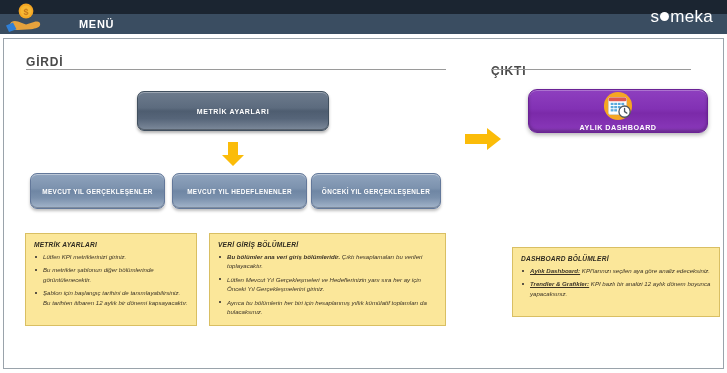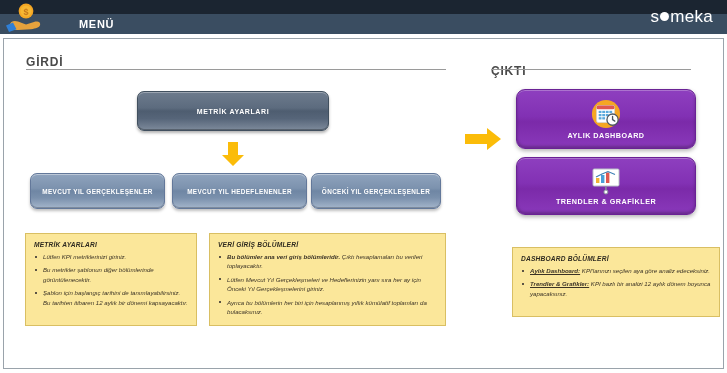--- a/index.html
+++ b/index.html
@@ -184,21 +184,21 @@
                 inset 0 -2px 3px rgba(0,0,0,0.25),
                 0 2px 4px rgba(0,0,0,0.30);
     border: 1px solid #6a2195;
     display: flex;
     flex-direction: column;
     align-items: center;
     justify-content: center;
     cursor: pointer;
     user-select: none;
   }
-  #btn-aylik-dashboard { top: 50px;  height: 60px; }
+  #btn-aylik-dashboard { top: 50px;  height: 44px; margin-left: 12px; }
   #btn-trendler        { top: 118px; height: 58px; }
 
   .btn-purple .p-icon {
     width: 30px; height: 30px;
     margin-bottom: 2px;
   }
   #btn-trendler .p-icon { width: 32px; height: 28px; }
 
   .btn-purple .p-label {
     color: #ffffff;
@@ -318,32 +318,20 @@
           <rect x="15.8" y="16" width="3" height="2.4"></rect>
           <rect x="8.2" y="19.4" width="3" height="2.4"></rect>
           <rect x="12" y="19.4" width="3" height="2.4"></rect>
         </g>
         <circle cx="23" cy="22" r="6" fill="#ffffff" stroke="#4a5560" stroke-width="1.4"></circle>
         <path d="M23 18.6 V22 L25.4 23.6" stroke="#4a5560" stroke-width="1.4" fill="none" stroke-linecap="round"></path>
       </svg>
       <span class="p-label">AYLIK DASHBOARD</span>
     </div>
 
-    <div class="btn-purple" id="btn-trendler">
-      <svg class="p-icon" viewBox="0 0 32 28">
-        <rect x="3" y="2" width="26" height="17" rx="1.2" fill="#ffffff" stroke="#b9c0c7" stroke-width="1"></rect>
-        <rect x="6" y="11" width="3.4" height="5" fill="#f2b134"></rect>
-        <rect x="11" y="8" width="3.4" height="8" fill="#4a9fd8"></rect>
-        <rect x="16" y="5.5" width="3.4" height="10.5" fill="#e0574f"></rect>
-        <path d="M6 10 L12 7 L18 4.5 L25 7.5" stroke="#3b7fb5" stroke-width="1.1" fill="none"></path>
-        <rect x="15.2" y="19" width="1.4" height="5" fill="#8a949d"></rect>
-        <circle cx="15.9" cy="25" r="2" fill="#ffffff" stroke="#8a949d" stroke-width="1"></circle>
-      </svg>
-      <span class="p-label">TRENDLER &amp; GRAFİKLER</span>
-    </div>
 
     <div class="note" id="note-metrik">
       <div class="n-title">METRİK AYARLARI</div>
       <ul>
         <li>Lütfen KPI metriklerinizi giriniz.</li>
         <li>Bu metrikler şablonun diğer bölümlerinde görüntülenecektir.</li>
         <li>Şablon için başlangıç tarihini de tanımlayabilirsiniz. Bu tarihten itibaren 12 aylık bir dönemi kapsayacaktır.</li>
       </ul>
     </div>
 

